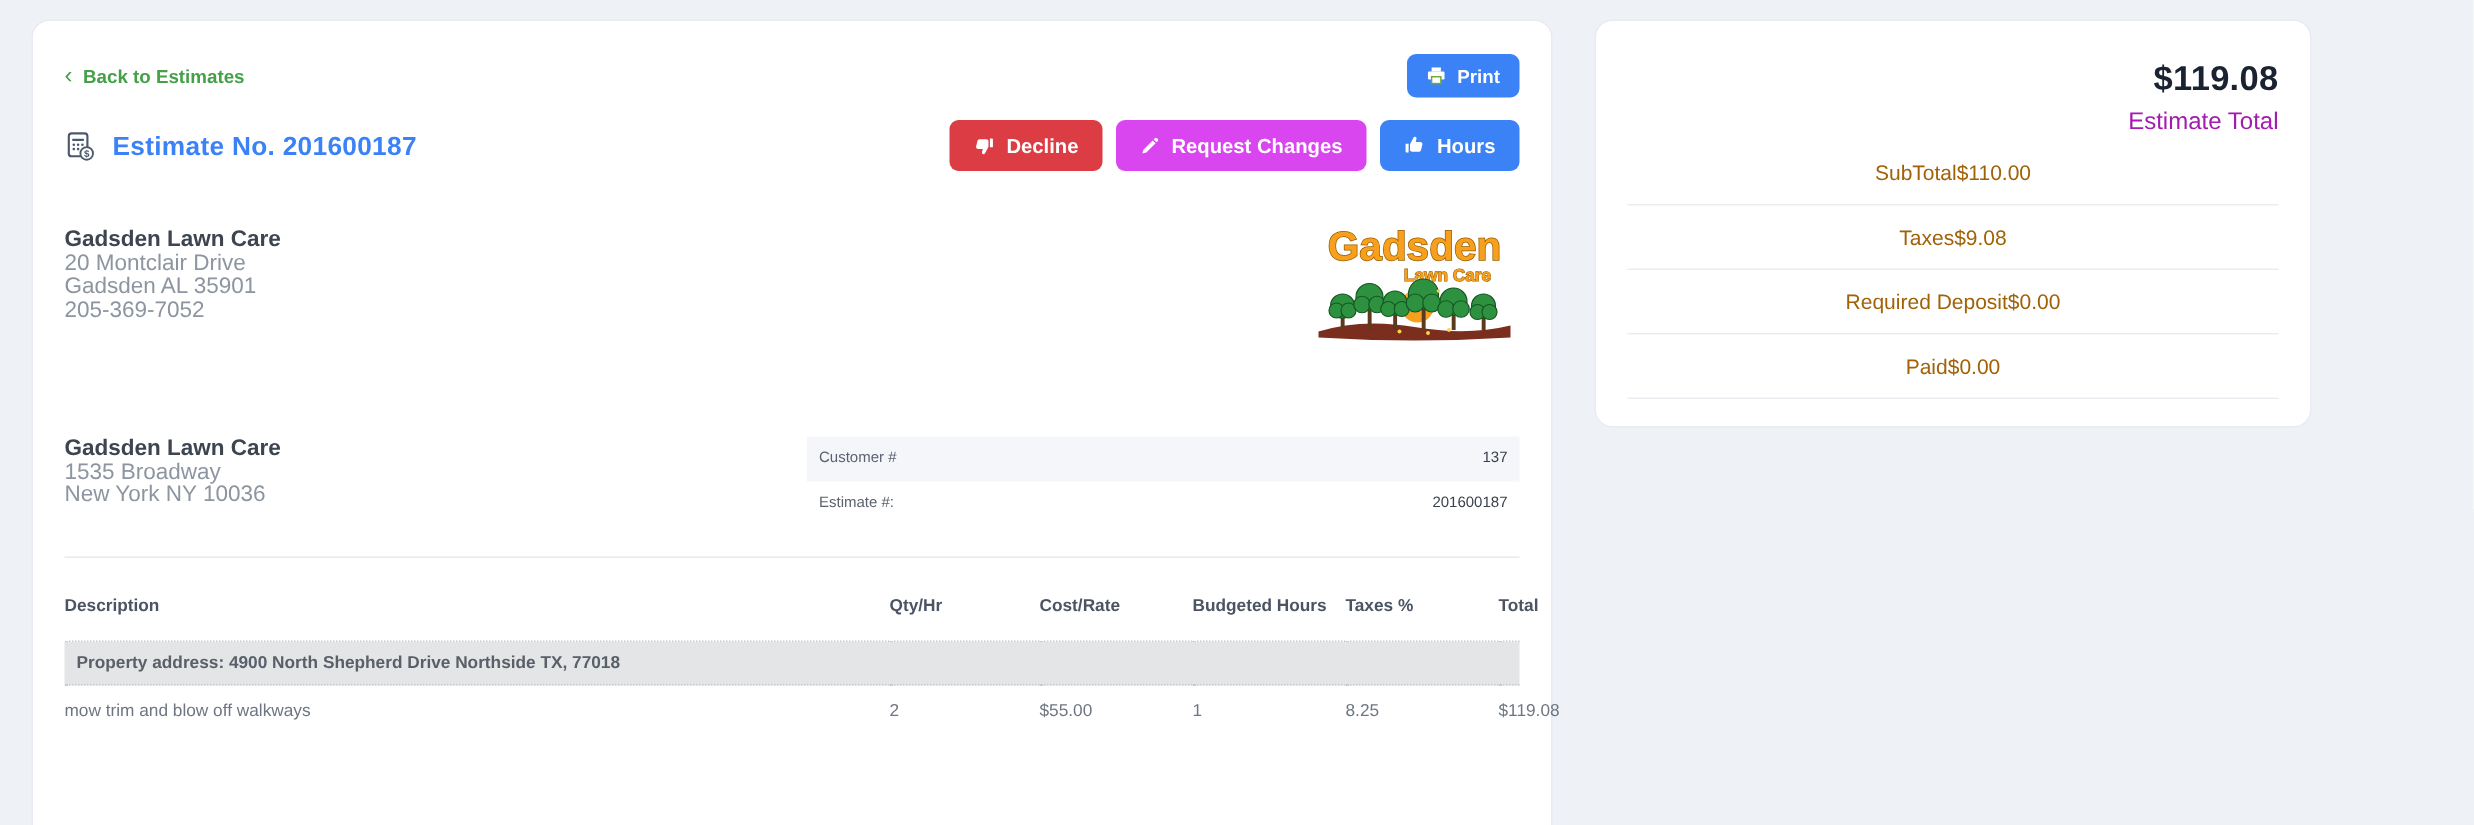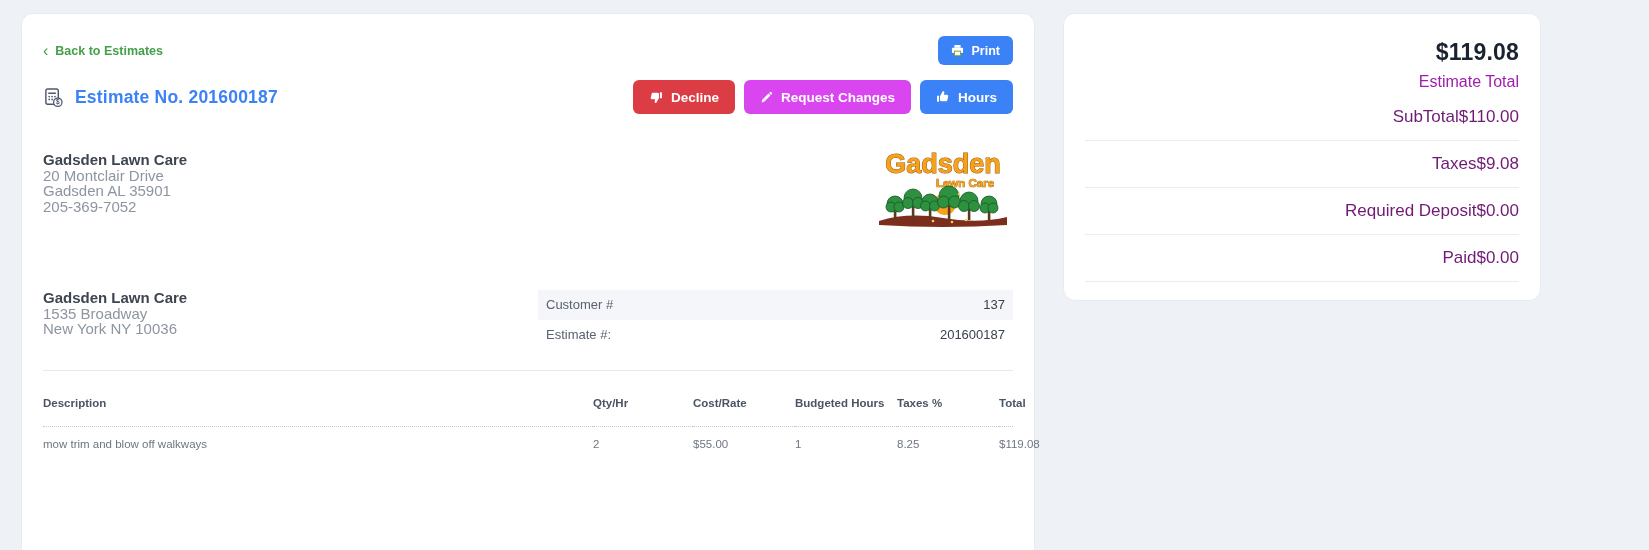--- a/index.html
+++ b/index.html
@@ -30,21 +30,21 @@
   .actions{display:flex;gap:9px;}
 
   
   .company-row{display:flex;justify-content:space-between;align-items:flex-start;margin-top:38px;}
   .address-block{font-size:15px;line-height:15.5px;color:#8d95a0;}
   .addr-name{color:#3d4551;font-weight:600;}
   .logo{width:140px;margin-top:-4px;}
 
   
   .customer-row{display:flex;justify-content:space-between;align-items:flex-start;margin-top:58px;}
-  .meta-table{width:475px;font-size:13px;}
+  .meta-table{width:475px;font-size:10px;}
   .meta-row{display:flex;justify-content:space-between;align-items:center;height:29.5px;padding:0 8px;}
   .meta-row:nth-child(odd){background:#f4f6f9;}
   .meta-label{color:#5a6270;}
   .meta-value{color:#39414e;}
 
   .divider{border:none;border-top:1px solid #e6e9ee;margin:21px 0 0;}
 
   
   .items-table{width:100%;border-collapse:collapse;table-layout:fixed;font-size:11.5px;}
   .items-table th{text-align:left;color:#4b5463;font-weight:700;padding:25px 8px 15px 0;vertical-align:middle;line-height:15px;}
@@ -55,21 +55,21 @@
   .col-bud{width:94px;}
   .col-tax{width:94px;}
   .property-row td{background:#e4e5e7;color:#596069;font-weight:700;padding:8px;border-top:1px dotted #c6cbd2;}
   .item-row td{color:#6e7683;padding:11px 8px 11px 0;border-top:1px dotted #c6cbd2;}
 
   
   .summary-total{text-align:right;font-size:23px;font-weight:700;color:#1b2330;letter-spacing:.2px;}
   .summary-caption{text-align:right;font-size:16px;color:#a21caf;margin-top:7px;}
   .summary-title{font-size:13.5px;font-weight:700;color:#232b37;margin-top:27px;}
   .summary-rows{margin-top:3px;}
-  .summary-row{display:flex;justify-content:flex-end;align-items:center;padding:13px 0;border-bottom:1px solid #e9edf2;font-size:17px;color:#701a75;}
+  .summary-row{display:flex;justify-content:center;align-items:center;padding:13px 0;border-bottom:1px solid #e9edf2;font-size:14px;color:#a16207;}
 </style>
 </head>
 <body>
 
 <div class="page">
 
   <div class="card main-card">
 
     <div class="top-row">
       <a class="back-link">
@@ -226,20 +226,23 @@
         <tr>
           <th class="col-desc">Description</th>
           <th class="col-qty">Qty/Hr</th>
           <th class="col-cost">Cost/Rate</th>
           <th class="col-bud">Budgeted Hours</th>
           <th class="col-tax">Taxes %</th>
           <th class="col-total">Total</th>
         </tr>
       </thead>
       <tbody>
+        <tr class="property-row">
+          <td colspan="6">Property address: 4900 North Shepherd Drive Northside TX, 77018</td>
+        </tr>
         <tr class="item-row">
           <td>mow trim and blow off walkways</td>
           <td>2</td>
           <td>$55.00</td>
           <td>1</td>
           <td>8.25</td>
           <td class="cell-total">$119.08</td>
         </tr>
       </tbody>
     </table>

